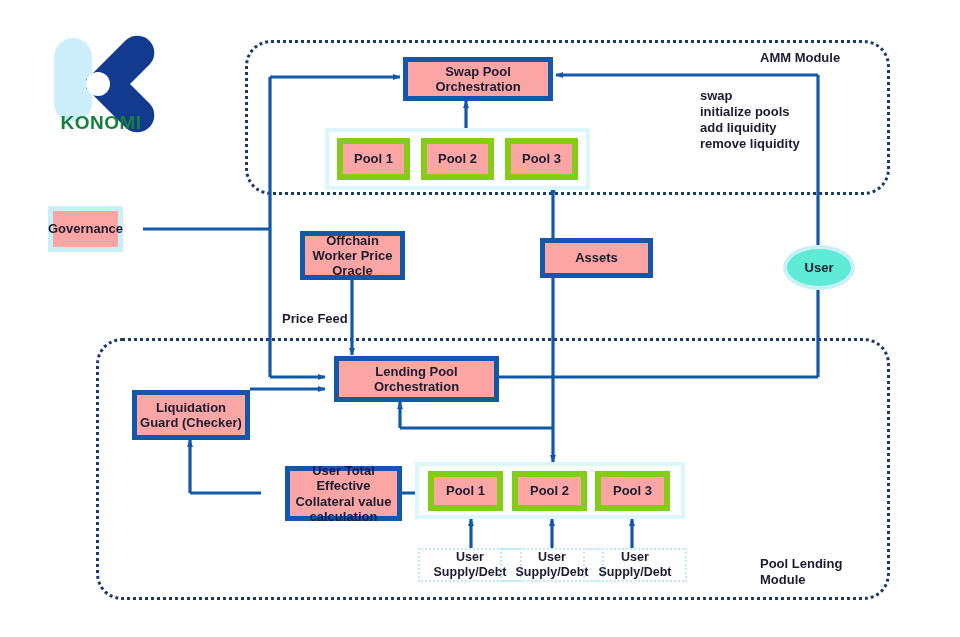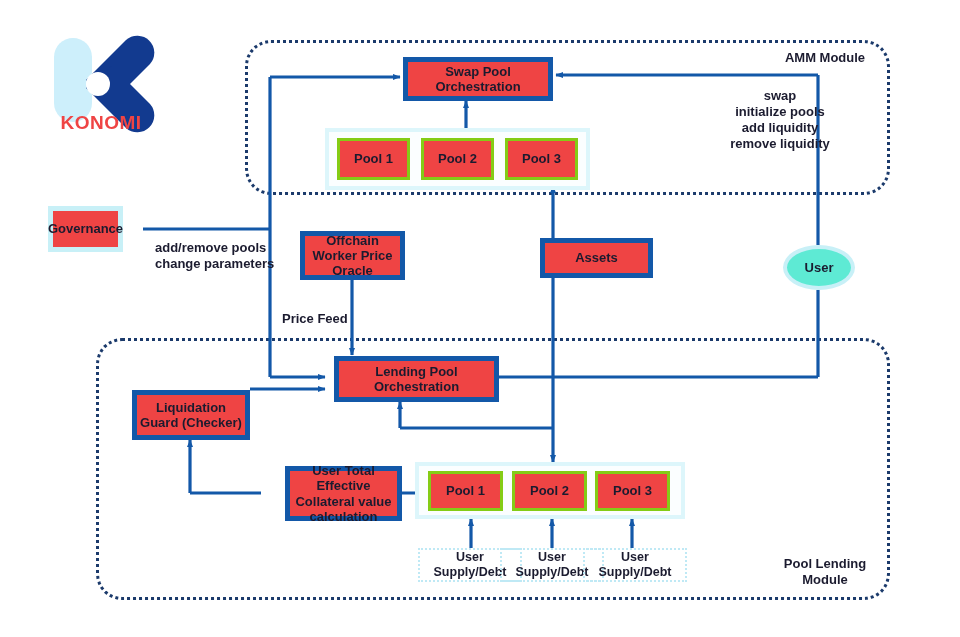--- a/index.html
+++ b/index.html
@@ -26,35 +26,35 @@
     height: 637px;
   }
   .node {
     position: absolute;
     box-sizing: border-box;
     display: flex;
     align-items: center;
     justify-content: center;
     text-align: center;
     color: #1b1b2f;
-    background: #ef4444;
+    background: #fca5a5;
     line-height: 1.18;
   }
   .node-strong {
     border: 5px solid #1358a8;
     font-weight: bold;
     font-size: 13px;
   }
   .node-light {
     border: 5px solid #c8f0f7;
     font-size: 13px;
     font-weight: bold;
   }
   .node-light-thin {
-    border: 3px solid #84cc16;
+    border: 6px solid #84cc16;
     font-size: 13px;
     font-weight: bold;
   }
   .node-dotted {
     border: 2px dotted #bfe9f5;
     font-size: 12.5px;
     font-weight: bold;
     background: transparent;
     line-height: 1.2;
   }
@@ -82,21 +82,21 @@
     box-sizing: border-box;
     border: 3px dotted #1b3a6b;
     border-radius: 26px;
     background: transparent;
   }
   .caption {
     position: absolute;
     color: #1b1b2f;
     font-size: 13px;
     font-weight: bold;
-    text-align: center;
+    text-align: left;
     line-height: 1.22;
     white-space: pre-line;
   }
   .caption-left {
     text-align: left;
   }
   .logo {
     position: absolute;
     left: 40px;
     top: 28px;
@@ -105,21 +105,21 @@
   }
   .logo-text {
     position: absolute;
     left: 40px;
     top: 112px;
     width: 122px;
     text-align: center;
     font-size: 19px;
     font-weight: bold;
     letter-spacing: 0.5px;
-    color: #ef4444;
+    color: #15803d;
   }
 </style>
 </head>
 <body>
 
 <div id="stage">
 
   <svg class="logo" viewBox="0 0 120 112">
     <rect x="14" y="10" width="38" height="84" rx="19" fill="#cdeffb"></rect>
     <path d="M46 52 L86 12 A17 17 0 0 1 110 36 L72 74 Z" fill="#123a8f"></path>
@@ -195,22 +195,20 @@
 
   <div class="caption" style="left:700px; top:88px; width:160px;">swap
 initialize pools
 add liquidity
 remove liquidity</div>
 
   <div class="node node-light" style="left:48px; top:206px; width:75px; height:46px;">
     <span>Governance</span>
   </div>
 
-  <div class="caption caption-left" style="left:155px; top:240px; width:170px;">add/remove pools
-change parameters</div>
 
   <div class="node node-strong" style="left:300px; top:231px; width:105px; height:49px;">
     <span>Offchain Worker
 Price Oracle</span>
   </div>
 
   <div class="caption caption-left" style="left:282px; top:311px; width:90px;">Price Feed</div>
 
   <div class="node node-strong" style="left:496px; top:238px; width:113px; height:40px;margin-left:44px;">
     <span>Assets</span>

